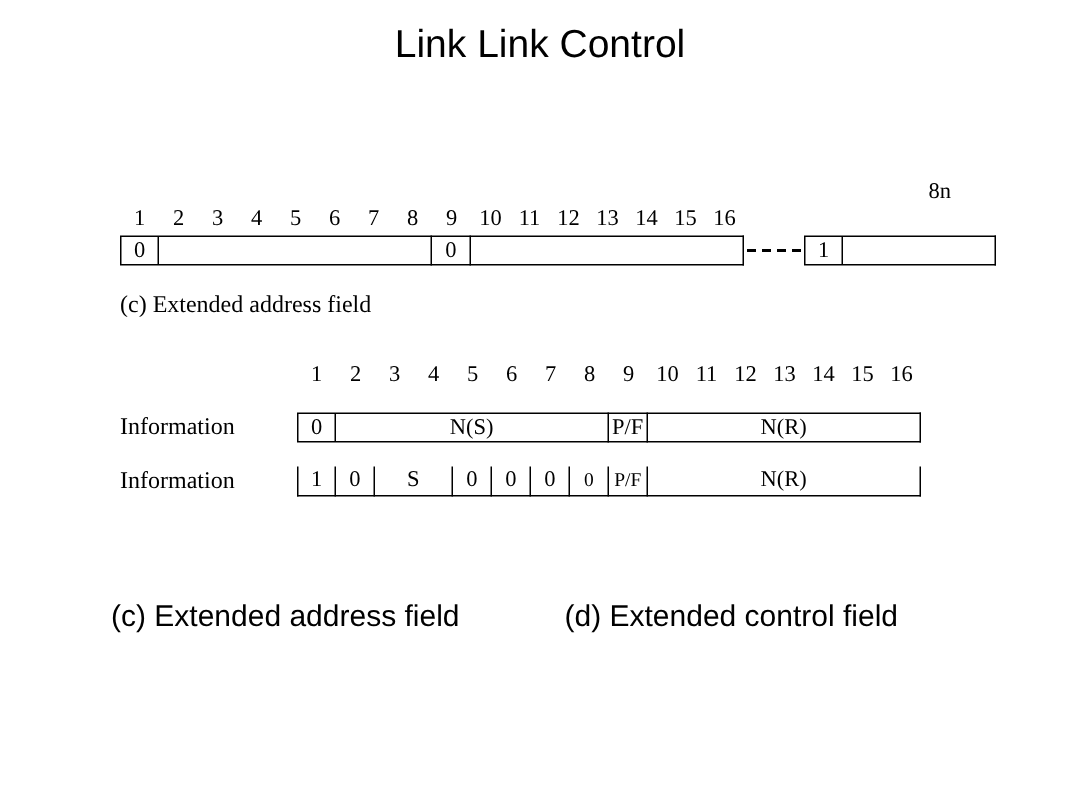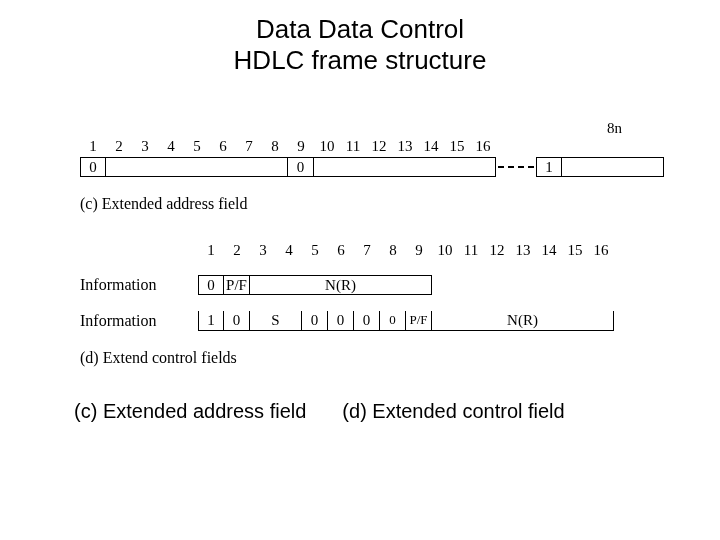--- a/index.html
+++ b/index.html
@@ -88,35 +88,34 @@
   }
   .footer {
     position: absolute;
     top: 400px;
     left: 0;
     width: 720px;
     display: flex;
     font-size: 20px;
   }
   .footer .left { margin-left: 74px; }
-  .footer .right { margin-left: 36px; }
+  .footer .right { margin-left: 70px; }
   .eightn {
     position: absolute;
     top: -18px;
     right: -10px;
     font-family: "Times New Roman", serif;
     font-size: 15px;
   }
 </style>
 </head>
 <body>
 
 <div class="title">
-  <div>Data Data Control</div>
-  <div>HDLC frame structure</div>
+  <div>Link Link Control</div>
 </div>
 
 <div class="diagram-c">
   <div style="position:relative;">
     <div class="nums-c">
       <span>1</span>
       <span>2</span>
       <span>3</span>
       <span>4</span>
       <span>5</span>
@@ -136,21 +135,21 @@
       <div class="cell" style="width:26px">0</div>
       <div class="cell" style="width:182px;border-left:none"></div>
       <div class="cell" style="width:26px;border-left:none">0</div>
       <div class="cell" style="width:182px;border-left:none"></div>
       <div class="dash-wrap">
           <div class="dash-line"></div>
         </div>
       <div class="cell" style="width:26px">1</div>
       <div class="cell" style="width:102px;border-left:none"></div>
     </div>
-    <div class="eightn" style="right:42px">8n</div>
+    <div class="eightn" style="right:30px">8n</div>
   </div>
   <div class="caption-c">(c) Extended address field</div>
 </div>
 
 <div class="diagram-d">
   <div class="nums-d">
     <span>1</span>
     <span>2</span>
     <span>3</span>
     <span>4</span>
@@ -164,36 +163,36 @@
     <span>12</span>
     <span>13</span>
     <span>14</span>
     <span>15</span>
     <span>16</span>
   </div>
 
   <div class="row-d">
     <div class="rowlabel">Information</div>
     <div class="cell" style="width:26px">0</div>
+    <div class="cell" style="width:182px;border-left:none">N(S)</div>
     <div class="cell" style="width:26px;border-left:none">P/F</div>
     <div class="cell" style="width:182px;border-left:none">N(R)</div>
   </div>
 
   <div class="row-d">
     <div class="rowlabel">Information</div>
     <div class="cell" style="width:26px;border-top:none">1</div>
     <div class="cell" style="width:26px;border-top:none;border-left:none">0</div>
     <div class="cell" style="width:52px;border-top:none;border-left:none">S</div>
     <div class="cell" style="width:26px;border-top:none;border-left:none">0</div>
     <div class="cell" style="width:26px;border-top:none;border-left:none">0</div>
     <div class="cell" style="width:26px;border-top:none;border-left:none">0</div>
     <div class="cell" style="width:26px;border-top:none;border-left:none;font-size:13px">0</div>
     <div class="cell" style="width:26px;border-top:none;border-left:none;font-size:13px">P/F</div>
     <div class="cell" style="width:182px;border-top:none;border-left:none">N(R)</div>
   </div>
 
-  <div class="caption-d">(d) Extend control fields</div>
 </div>
 
 <div class="footer">
   <div class="left">(c) Extended address field</div>
   <div class="right">(d) Extended control field</div>
 </div>
 
 </body></html>

